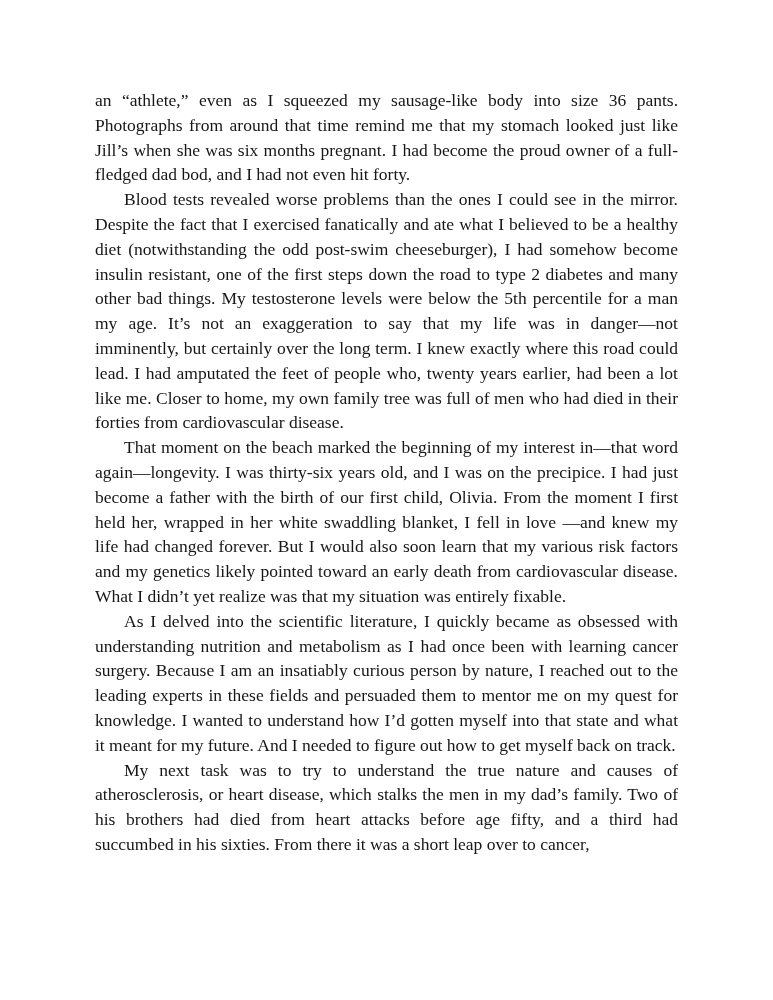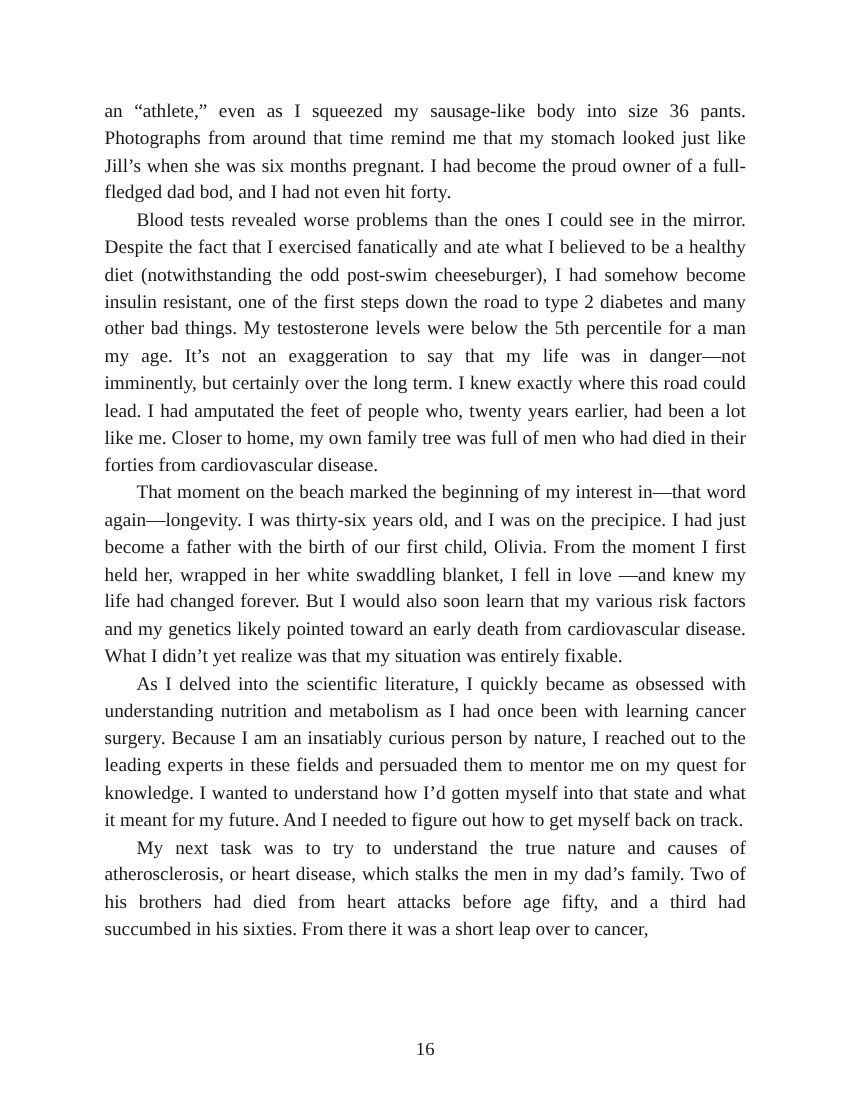--- a/index.html
+++ b/index.html
@@ -46,14 +46,13 @@
 <body>
 
 <div class="page">
   <div class="text-block">
       <p class="">an “athlete,” even as I squeezed my sausage-like body into size 36 pants. Photographs from around that time remind me that my stomach looked just like Jill’s when she was six months pregnant. I had become the proud owner of a full-fledged dad bod, and I had not even hit forty.</p>
       <p class="indent">Blood tests revealed worse problems than the ones I could see in the mirror. Despite the fact that I exercised fanatically and ate what I believed to be a healthy diet (notwithstanding the odd post-swim cheeseburger), I had somehow become insulin resistant, one of the first steps down the road to type 2 diabetes and many other bad things. My testosterone levels were below the 5th percentile for a man my age. It’s not an exaggeration to say that my life was in danger—not imminently, but certainly over the long term. I knew exactly where this road could lead. I had amputated the feet of people who, twenty years earlier, had been a lot like me. Closer to home, my own family tree was full of men who had died in their forties from cardiovascular disease.</p>
       <p class="indent">That moment on the beach marked the beginning of my interest in—that word again—longevity. I was thirty-six years old, and I was on the precipice. I had just become a father with the birth of our first child, Olivia. From the moment I first held her, wrapped in her white swaddling blanket, I fell in love —and knew my life had changed forever. But I would also soon learn that my various risk factors and my genetics likely pointed toward an early death from cardiovascular disease. What I didn’t yet realize was that my situation was entirely fixable.</p>
       <p class="indent">As I delved into the scientific literature, I quickly became as obsessed with understanding nutrition and metabolism as I had once been with learning cancer surgery. Because I am an insatiably curious person by nature, I reached out to the leading experts in these fields and persuaded them to mentor me on my quest for knowledge. I wanted to understand how I’d gotten myself into that state and what it meant for my future. And I needed to figure out how to get myself back on track.</p>
       <p class="indent">My next task was to try to understand the true nature and causes of atherosclerosis, or heart disease, which stalks the men in my dad’s family. Two of his brothers had died from heart attacks before age fifty, and a third had succumbed in his sixties. From there it was a short leap over to cancer,</p>
     </div>
-  <div class="page-number">16</div>
 </div>
 
 </body></html>

